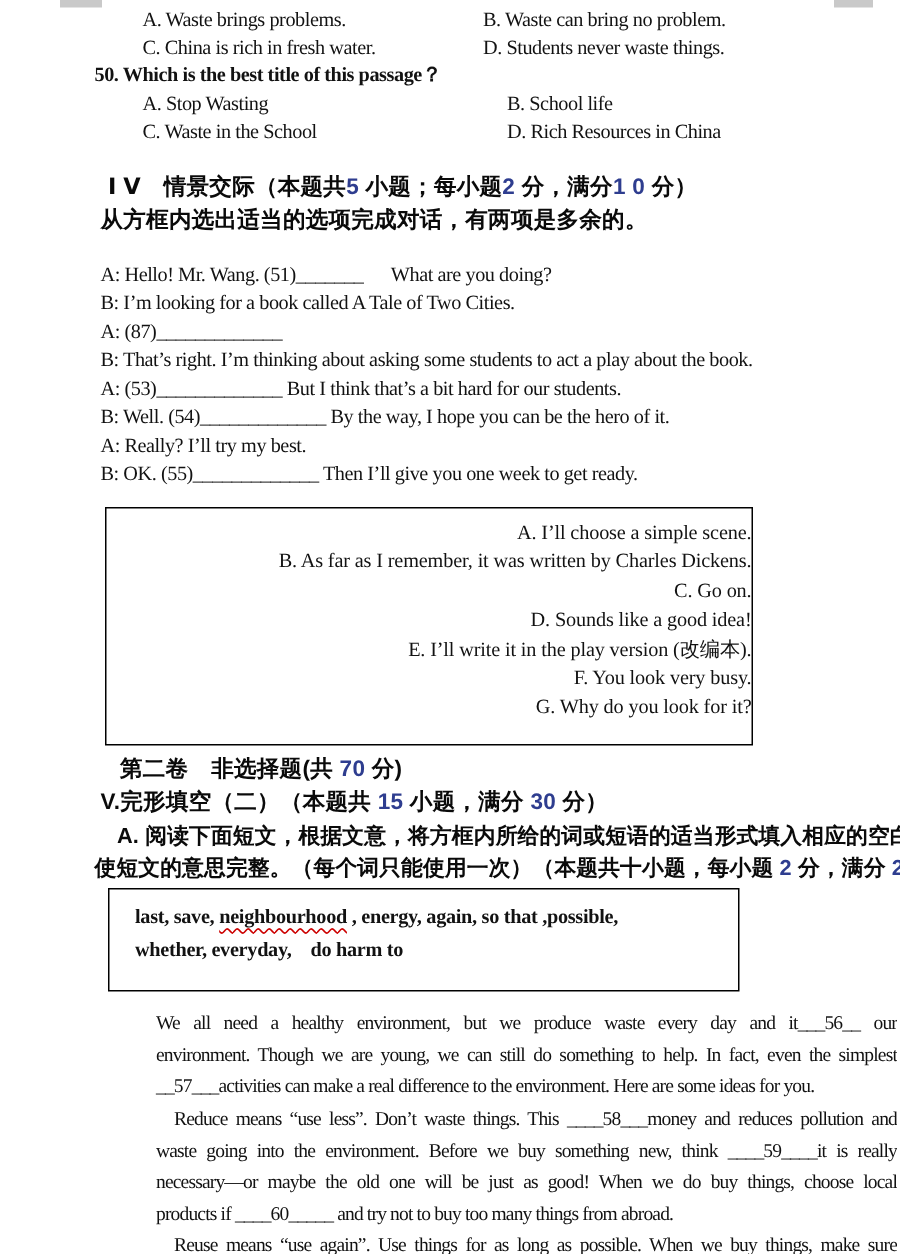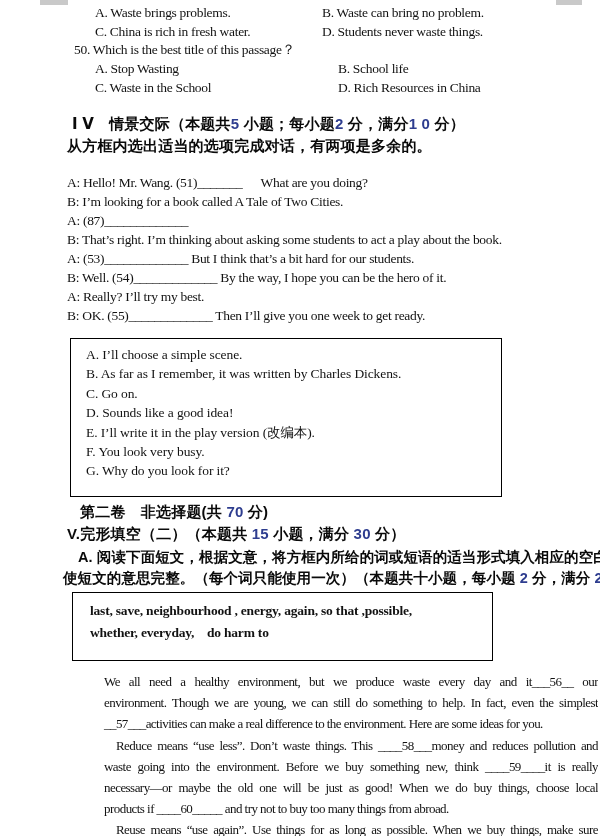--- a/index.html
+++ b/index.html
@@ -11,26 +11,26 @@
        font-size:15px;letter-spacing:0.2px;color:#0a0a0a;}
   .cnb2{font-family:"Liberation Sans","DejaVu Sans",sans-serif;font-weight:bold;
         font-size:14.5px;letter-spacing:0.1px;color:#0a0a0a;}
   .num{color:#2e3d8f;}
   .artifact{position:absolute;top:0;height:5px;background:#c9c9c9;}
   .artifact.left{left:40px;width:28px;}
   .artifact.right{left:556px;width:26px;}
 
   .optbox{position:absolute;left:70px;top:338px;width:415px;height:151px;
           border:1.5px solid #000;box-sizing:content-box;padding:6px 0 0 15px;}
-  .optbox .line{font-size:13.5px;letter-spacing:-0.1px;line-height:19.4px;white-space:pre;}
+  .optbox .line{font-size:13.5px;letter-spacing:-0.1px;line-height:19.4px;white-space:pre;text-align:right;}
 
   .wordbox{position:absolute;left:72px;top:592px;width:402px;height:60px;
            border:1.5px solid #000;padding:7px 0 0 17px;box-sizing:content-box;}
   .wordbox .line{font-weight:bold;font-size:13.5px;letter-spacing:-0.2px;line-height:22px;white-space:pre;}
-  .misspell{text-decoration-style:wavy;
+  .misspell{text-decoration:underline;text-decoration-style:wavy;
             text-decoration-color:#cc0000;text-decoration-thickness:1px;text-underline-offset:3px;}
 
   .passage{position:absolute;left:64px;top:671px;width:534px;overflow:hidden;}
   .pline{font-size:13px;letter-spacing:-0.55px;line-height:21.2px;white-space:nowrap;
          text-align:justify;text-align-last:justify;margin-left:40px;}
   .pline.end{text-align-last:auto;}
   .pline.ind{padding-left:12px;}
 </style>
 </head>
 <body>
@@ -38,21 +38,21 @@
 <div class="page">
 
   <div class="artifact left"></div>
   <div class="artifact right"></div>
 
   <div class="abs en" style="left:95px;top:4px">A. Waste brings problems.</div>
   <div class="abs en" style="left:322px;top:4px">B. Waste can bring no problem.</div>
   <div class="abs en" style="left:95px;top:23px">C. China is rich in fresh water.</div>
   <div class="abs en" style="left:322px;top:23px">D. Students never waste things.</div>
 
-  <div class="abs en" style="left:74px;top:41px;font-weight:normal">50. Which is the best title of this passage？</div>
+  <div class="abs en" style="left:63px;top:41px;font-weight:bold">50. Which is the best title of this passage？</div>
   <div class="abs en" style="left:95px;top:60px">A. Stop Wasting</div>
   <div class="abs en" style="left:338px;top:60px">B. School life</div>
   <div class="abs en" style="left:95px;top:79px">C. Waste in the School</div>
   <div class="abs en" style="left:338px;top:79px">D. Rich Resources in China</div>
 
   <div class="abs cnb tint-digits" style="left:72px;top:115px">Ⅰ Ⅴ　情景交际（本题共<span class="num">5 </span>小题；每小题<span class="num">2 </span>分，满分<span class="num">1 0 </span>分）</div>
   <div class="abs cnb" style="left:67px;top:137px">从方框内选出适当的选项完成对话，有两项是多余的。</div>
 
   <div class="abs en" style="left:67px;top:174px">A: Hello! Mr. Wang. (51)_______      What are you doing?</div>
   <div class="abs en" style="left:67px;top:193px">B: I’m looking for a book called A Tale of Two Cities.</div>

